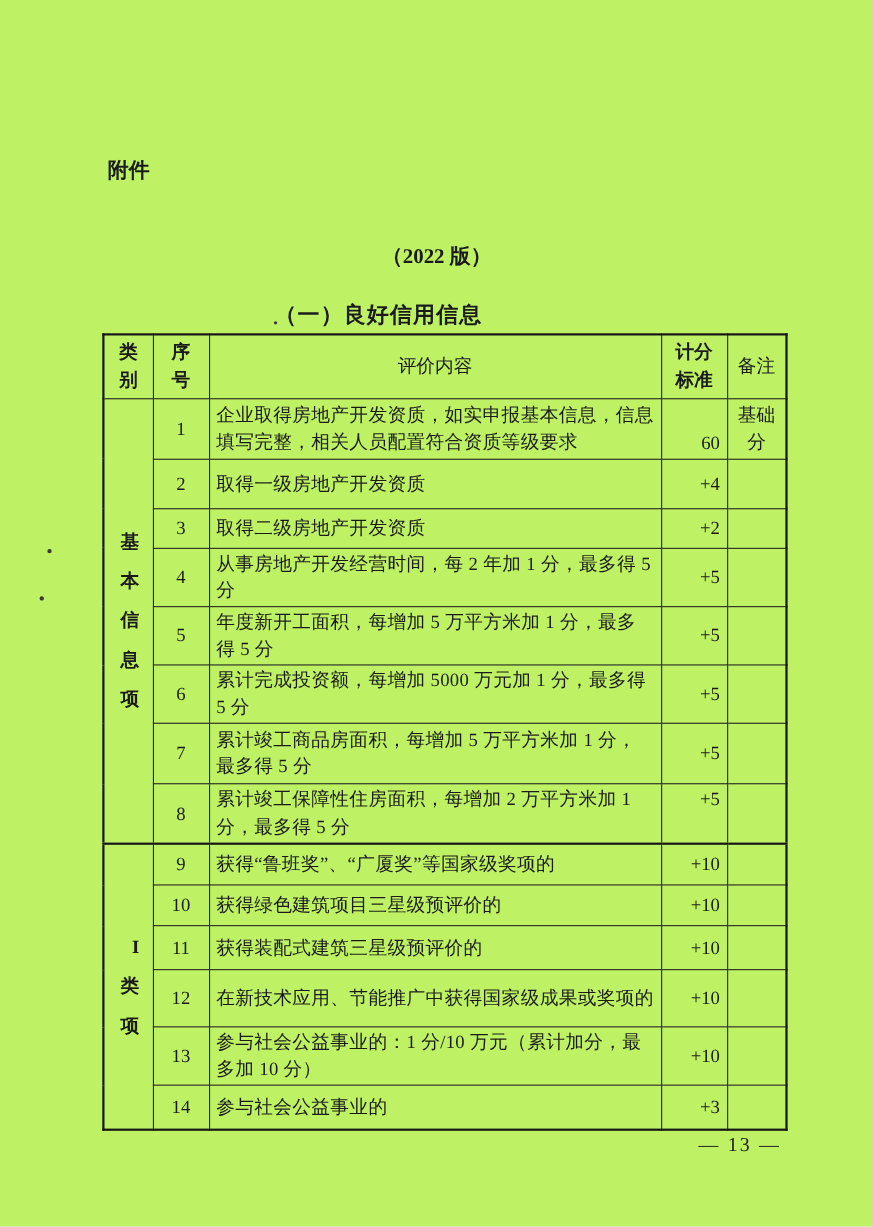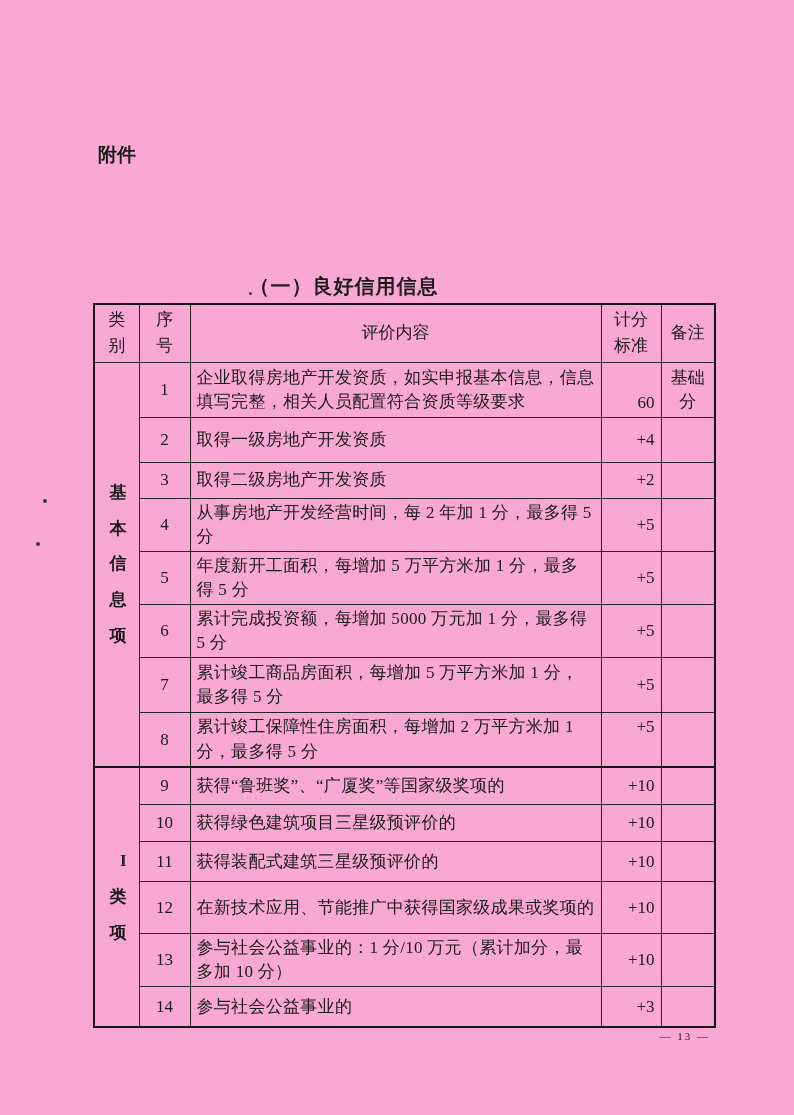--- a/index.html
+++ b/index.html
@@ -2,21 +2,21 @@
 <html lang="zh"><head>
 <meta charset="utf-8">
 <style>
   * { margin: 0; padding: 0; box-sizing: border-box; }
   html, body { background: #e9e9e9; }
   .page {
     position: relative;
     width: 794px;
     height: 1115px;
     margin: 0 auto;
-    background: #f9a8d4;
+    background: #bef264;
     color: #1a1a1a;
     font-family: "Liberation Serif", "DejaVu Serif", serif;
     overflow: hidden;
   }
   .attachment {
     position: absolute;
     left: 98px; top: 142px;
     font-family: "DejaVu Sans", "Liberation Sans", sans-serif;
     font-weight: bold;
     font-size: 19px;
@@ -65,41 +65,42 @@
     overflow: hidden;
   }
   th.h-cell { text-align: center; vertical-align: middle; }
   .vstack {
     display: inline-block;
     width: 1.15em;
     word-break: break-all;
     line-height: 1.55;
     text-align: center;
     vertical-align: middle;
+    font-weight: bold;
   }
   .vstack.wide { width: 2.2em; }
   td.cat-cell {
     text-align: center;
     vertical-align: middle;
     border-bottom: 2px solid #161616;
   }
   td.cat-cell .vstack { line-height: 2.1; font-weight: 600; text-align: right; }
   td.no-cell { text-align: center; vertical-align: middle; }
   td.content-cell { text-align: left; vertical-align: middle; padding-left: 9px; padding-right: 4px; letter-spacing: 0.3px; }
   td.score-cell { text-align: right; vertical-align: middle; }
   td.remark-cell { text-align: center; vertical-align: middle; line-height: 1.5; }
   td.v-bottom { vertical-align: bottom; padding-bottom: 4px; }
   td.v-top { vertical-align: top; padding-top: 4px; }
   tr.group-start td { border-top: 2px solid #161616; }
   .page-number {
     position: absolute;
     left: 0; top: 1030px;
     width: 710px;
     text-align: right;
-    font-size: 11px;
+    font-size: 18px;
     letter-spacing: 2px;
   }
   .speck {
     position: absolute;
     background: #3a3a3a;
     border-radius: 50%;
   }
   .speck.s1 { left: 43px; top: 499px; width: 4px; height: 4px; }
   .speck.s2 { left: 36px; top: 542px; width: 4px; height: 4px; }
   .speck.s3 { left: 249px; top: 292px; width: 3px; height: 3px; }
@@ -107,20 +108,21 @@
 </head>
 <body>
 
 <div class="page">
 
   <div class="speck s1"></div>
   <div class="speck s2"></div>
   <div class="speck s3"></div>
 
   <div class="attachment">附件</div>
+  <div class="doc-edition">（2022 版）</div>
   <div class="section-heading">（一）良好信用信息</div>
 
   <table class="rating">
     <colgroup>
       <col style="width:45px">
         <col style="width:51px">
         <col style="width:411px">
         <col style="width:60px">
         <col style="width:54px">
     </colgroup>

